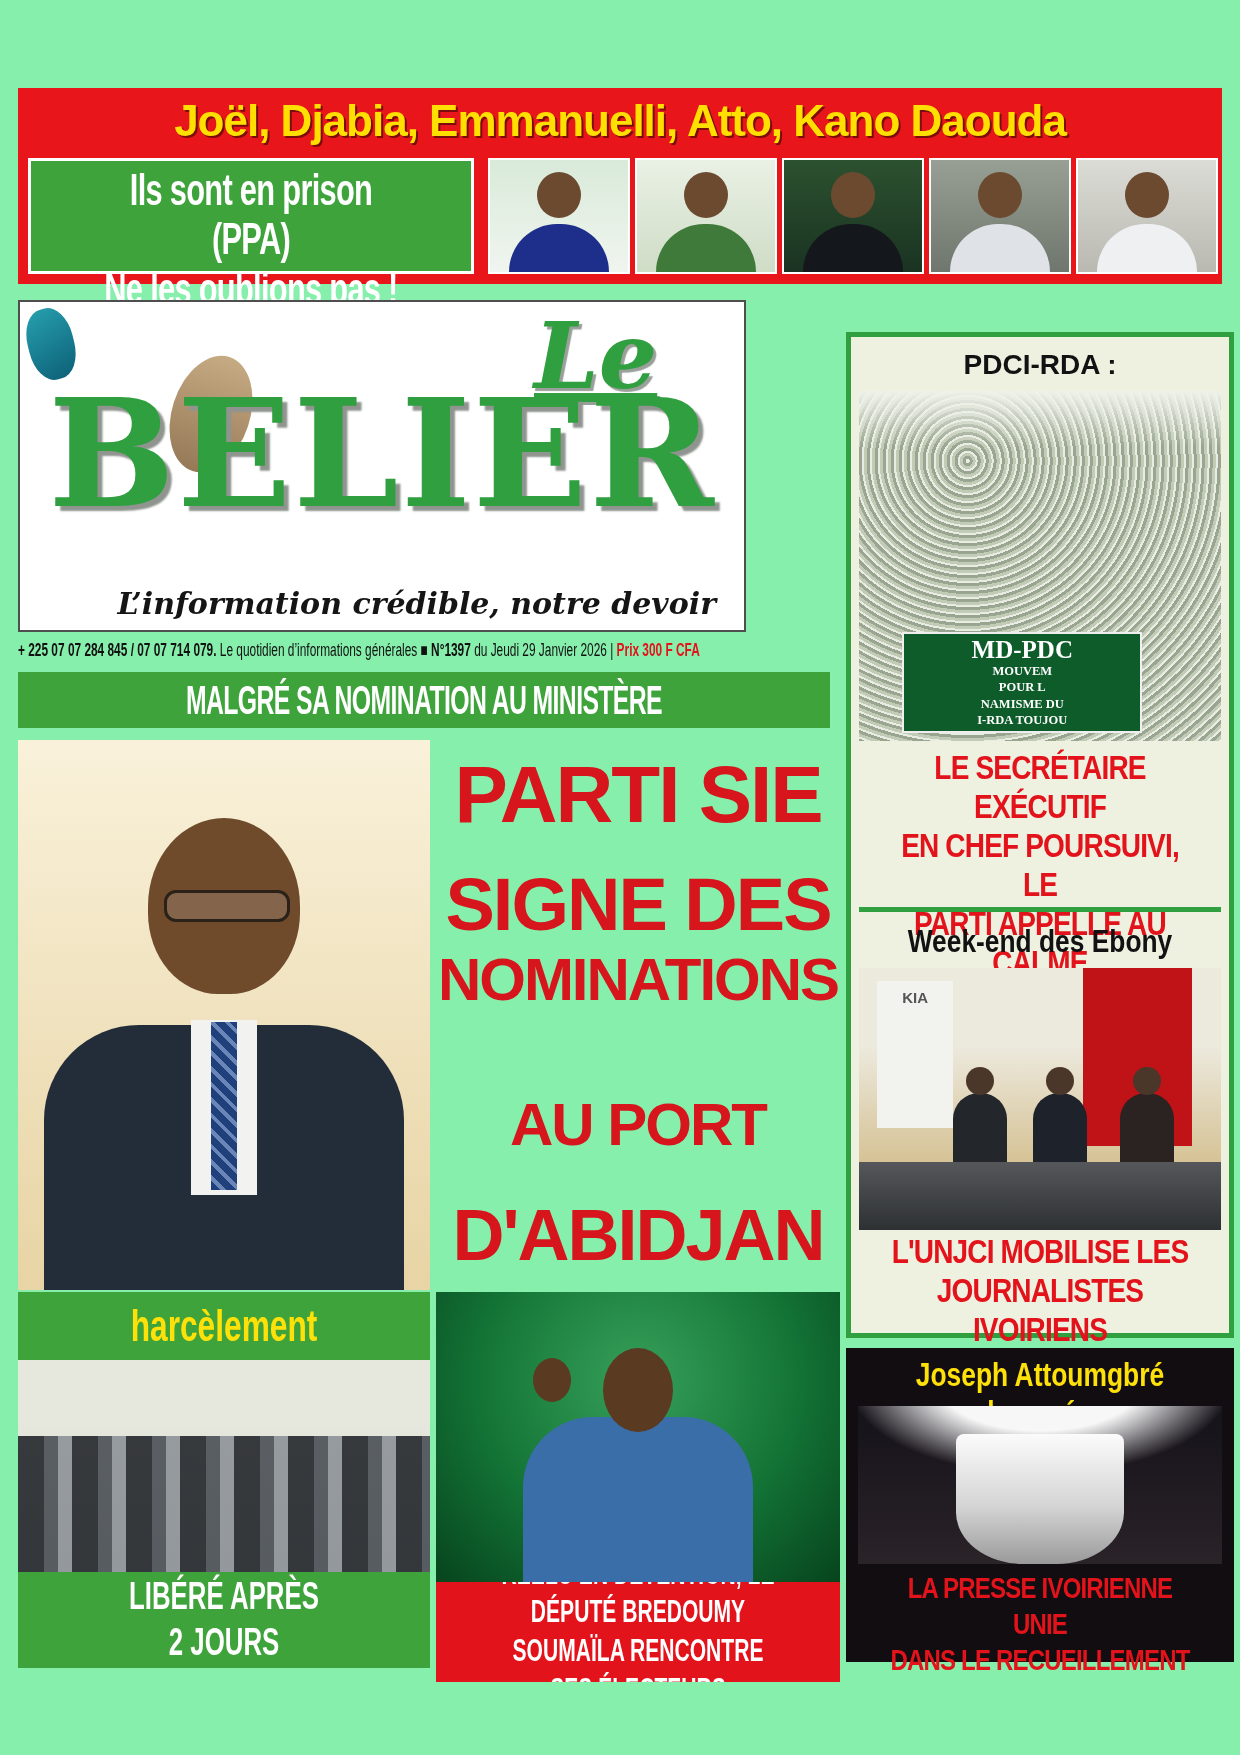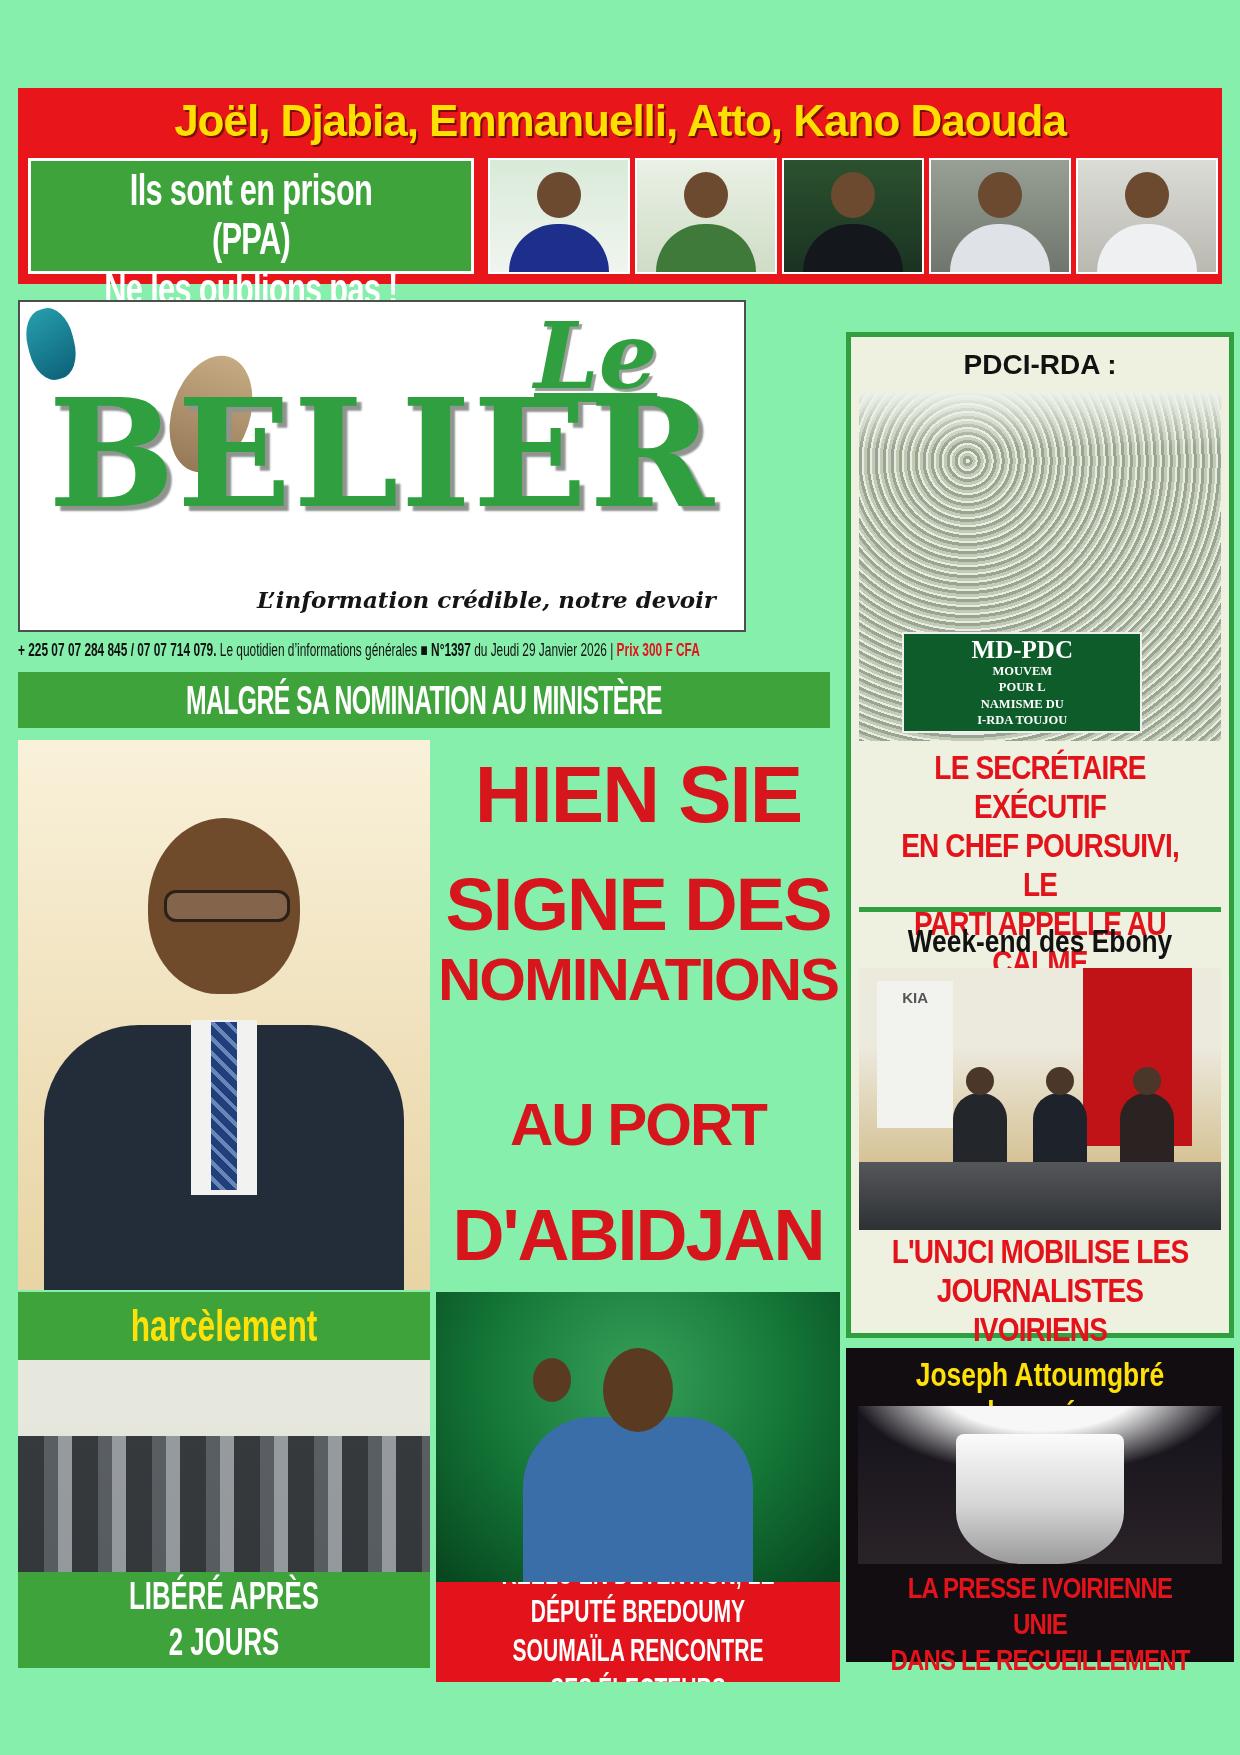--- a/index.html
+++ b/index.html
@@ -31,21 +31,21 @@
   .m5{left:1058px;background:linear-gradient(180deg,#dcdcd6,#b9b9b2);} .m5 .m-body{background:#eef0f2;}
 
   
   .mast{left:18px;top:300px;width:728px;height:332px;border:2px solid #4e4e4e;box-sizing:border-box;background:#fff;}
   .le{position:absolute;left:514px;top:0px;font-family:"DejaVu Serif",serif;font-style:italic;font-weight:bold;
       font-size:92px;color:#2f9f3f;text-shadow:3px 3px 1px #99a099;text-decoration:underline;}
   .btitle{position:absolute;left:0;right:0;top:76px;text-align:center;font-family:"DejaVu Serif",serif;
           font-weight:bold;font-size:150px;line-height:1;color:#2f9f3f;letter-spacing:2px;
           text-shadow:5px 5px 2px #8f948f;}
   .tagline{position:absolute;right:28px;top:284px;font-family:"DejaVu Serif",serif;font-style:italic;
-           font-weight:bold;font-size:23px;color:#151515;}
+           font-weight:bold;font-size:30px;color:#151515;}
   .ram-a{position:absolute;left:8px;top:6px;width:46px;height:72px;border-radius:45%;
          background:linear-gradient(160deg,#27a0ae,#0c5f77);transform:rotate(-14deg);}
   .ram-b{position:absolute;left:152px;top:52px;width:78px;height:120px;border-radius:50%;
          background:linear-gradient(180deg,#c0a175,#8a6a44);transform:rotate(18deg);opacity:.9;}
   .infoline{left:18px;top:640px;width:730px;height:24px;font-size:18px;color:#111;white-space:nowrap;
             transform:scaleX(.66);transform-origin:0 50%;}
   .infoline b{font-weight:bold;}
   .price{color:#e3131b;font-weight:bold;}
 
   
@@ -175,21 +175,21 @@
   <div class="abs kicker">
     <span class="sq sx62">MALGRÉ SA NOMINATION AU MINISTÈRE DES INFRASTRUCTURES :</span>
   </div>
   <div class="abs mainph">
     <div class="mp-body"></div>
     <div class="mp-shirt"></div>
     <div class="mp-tie"></div>
     <div class="mp-head"></div>
     <div class="mp-glasses"></div>
   </div>
-  <div class="abs hl hl1">HIEN SIE</div>
+  <div class="abs hl hl1">PARTI SIE</div>
   <div class="abs hl hl2">SIGNE DES</div>
   <div class="abs hl hl3">NOMINATIONS</div>
   <div class="abs hl hl4">AU PORT</div>
   <div class="abs hl hl5">D'ABIDJAN</div>
 
   <div class="abs rbox">
     <div class="r-h rh1">PDCI-RDA :</div>
     <div class="ph-crowd">
       <div class="crowd-sky"></div>
       <div class="crowd-banner">

